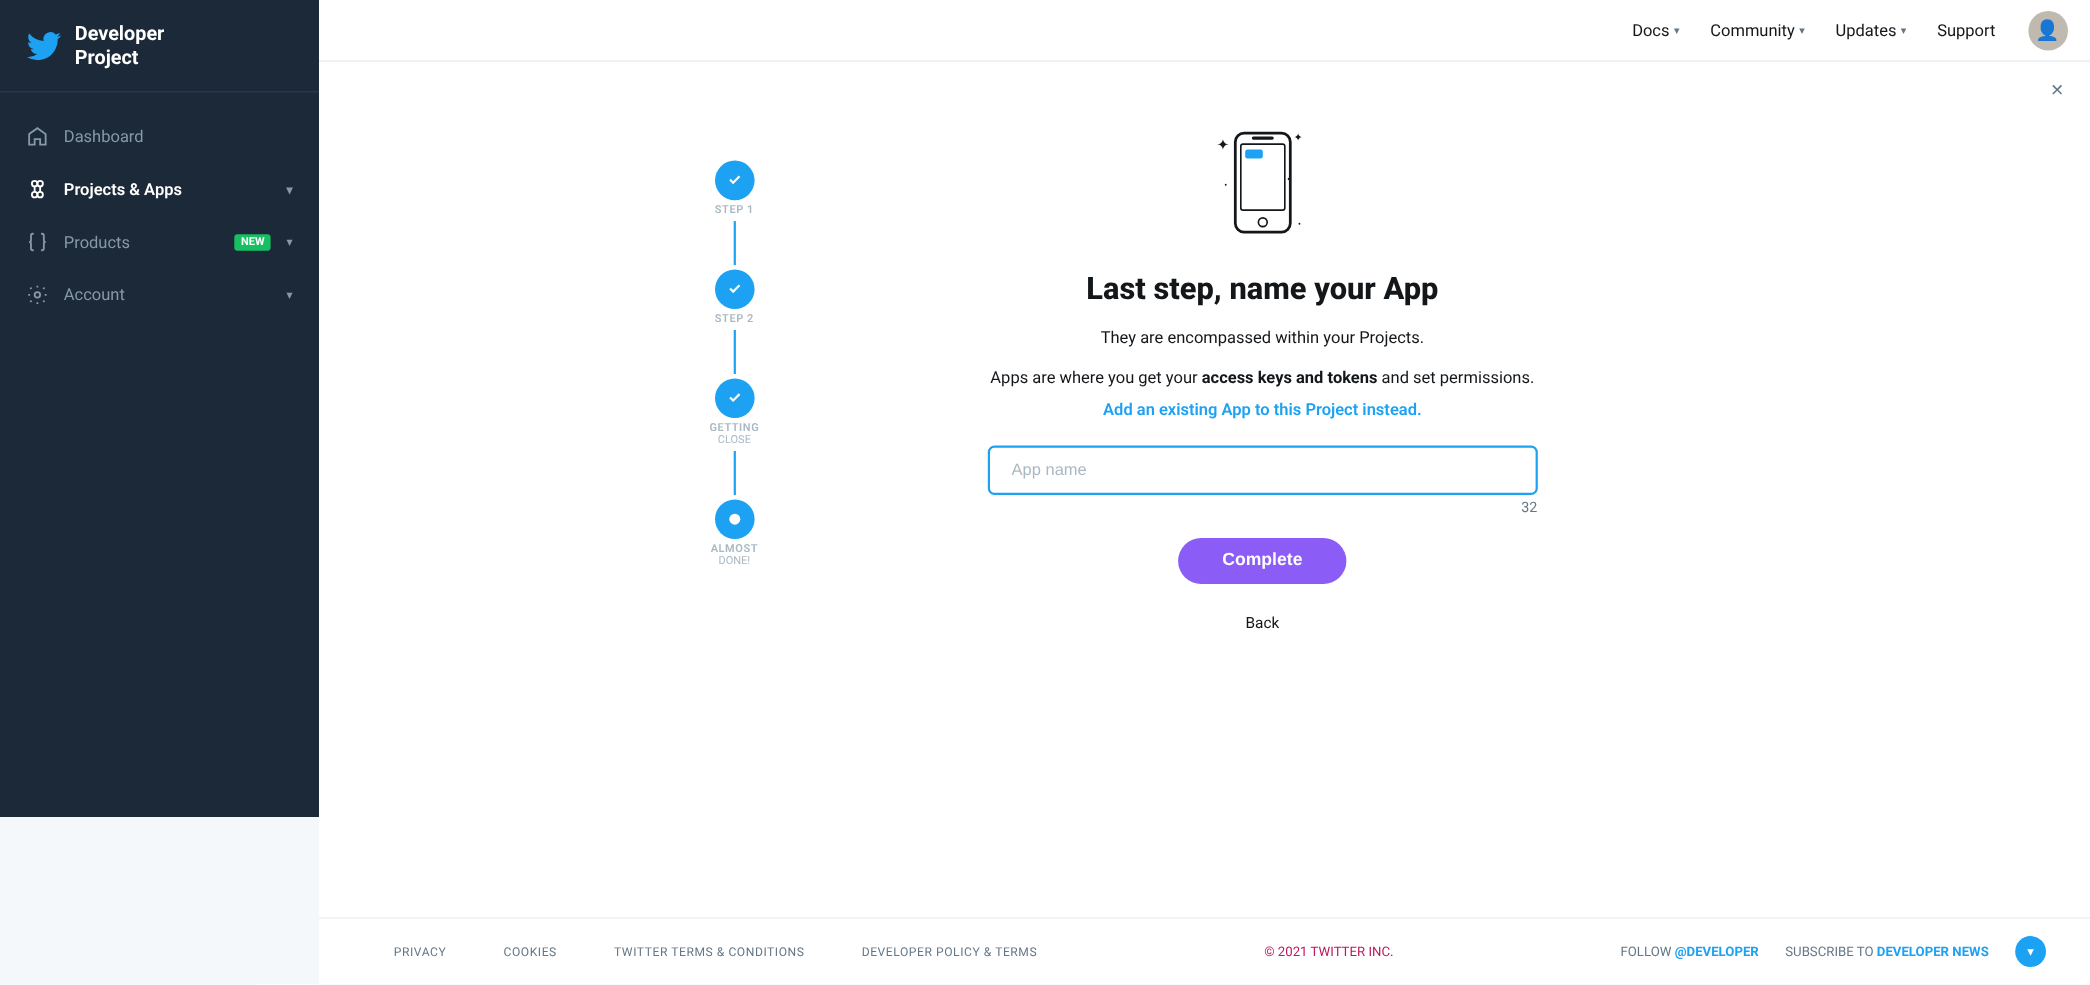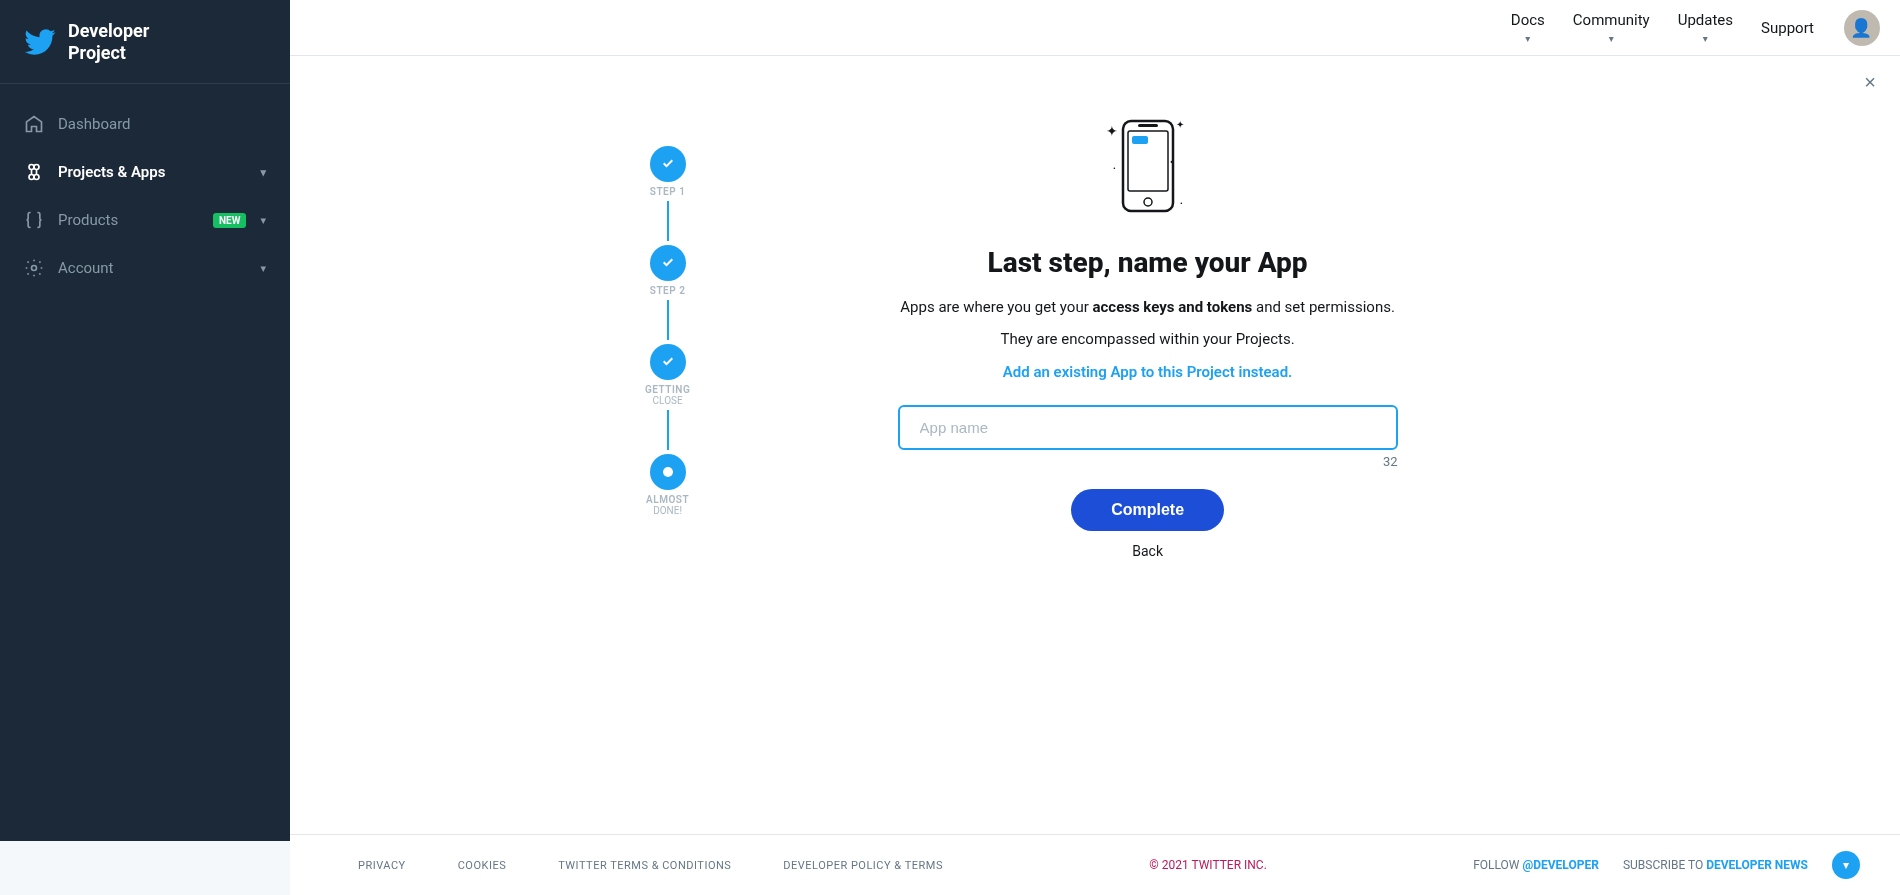--- a/index.html
+++ b/index.html
@@ -27,41 +27,40 @@
     }
     .top-nav-item {
       display: flex;
       align-items: center;
       gap: 4px;
       padding: 6px 10px;
       color: #14171a;
       font-size: 15px;
       cursor: pointer;
       text-decoration: none;
-      flex-direction: column;
     }
     .chevron-icon { font-size: 10px; color: #657786; }
     .avatar {
       width: 36px;
       height: 36px;
       border-radius: 50%;
       background: #c0b9b0;
       overflow: hidden;
       margin-left: 12px;
       display: flex;
       align-items: center;
       justify-content: center;
       font-size: 18px;
     }
 
     
     .sidebar {
       width: 290px;
       background: #1c2938;
-      height: 841px;
+      height: 742px;
       position: fixed;
       left: 0;
       top: 0;
       display: flex;
       flex-direction: column;
       padding-top: 0;
     }
     .sidebar-logo {
       display: flex;
       align-items: center;
@@ -258,29 +257,29 @@
     .char-count {
       text-align: right;
       font-size: 13px;
       color: #657786;
       margin-bottom: 20px;
       width: 100%;
       max-width: 500px;
     }
 
     .complete-btn {
-      background: #1d4ed8;
+      background: #8b5cf6;
       color: #fff;
       border: none;
       border-radius: 24px;
       padding: 12px 40px;
       font-size: 16px;
       font-weight: 600;
       cursor: pointer;
-      margin-bottom: 12px;
+      margin-bottom: 28px;
     }
 
     .back-link {
       color: #14171a;
       font-size: 14px;
       cursor: pointer;
       text-decoration: none;
     }
 
     
@@ -461,24 +460,24 @@
             <rect x="34" y="30" width="16" height="8" rx="2" fill="#1da1f2"></rect>
 
             <circle cx="50" cy="96" r="4" fill="none" stroke="#14171a" stroke-width="1.5"></circle>
 
             <rect x="40" y="18" width="20" height="3" rx="1.5" fill="#14171a"></rect>
           </svg>
         </div>
 
         <h1 class="wizard-title">Last step, name your App</h1>
 
+        <p class="wizard-desc" style="margin-bottom:12px;">They are encompassed within your Projects.</p>
         <p class="wizard-desc">
           <span>Apps are where you get your </span><strong>access keys and tokens</strong><span> and set permissions.</span>
         </p>
-        <p class="wizard-desc" style="margin-bottom:12px;">They are encompassed within your Projects.</p>
 
         <a class="wizard-link">Add an existing App to this Project instead.</a>
 
         <div class="app-name-wrapper">
           <input class="app-name-input" type="text" placeholder="App name" style="">
         </div>
         <div class="char-count">32</div>
 
         <button class="complete-btn">Complete</button>
         <a class="back-link">Back</a>

